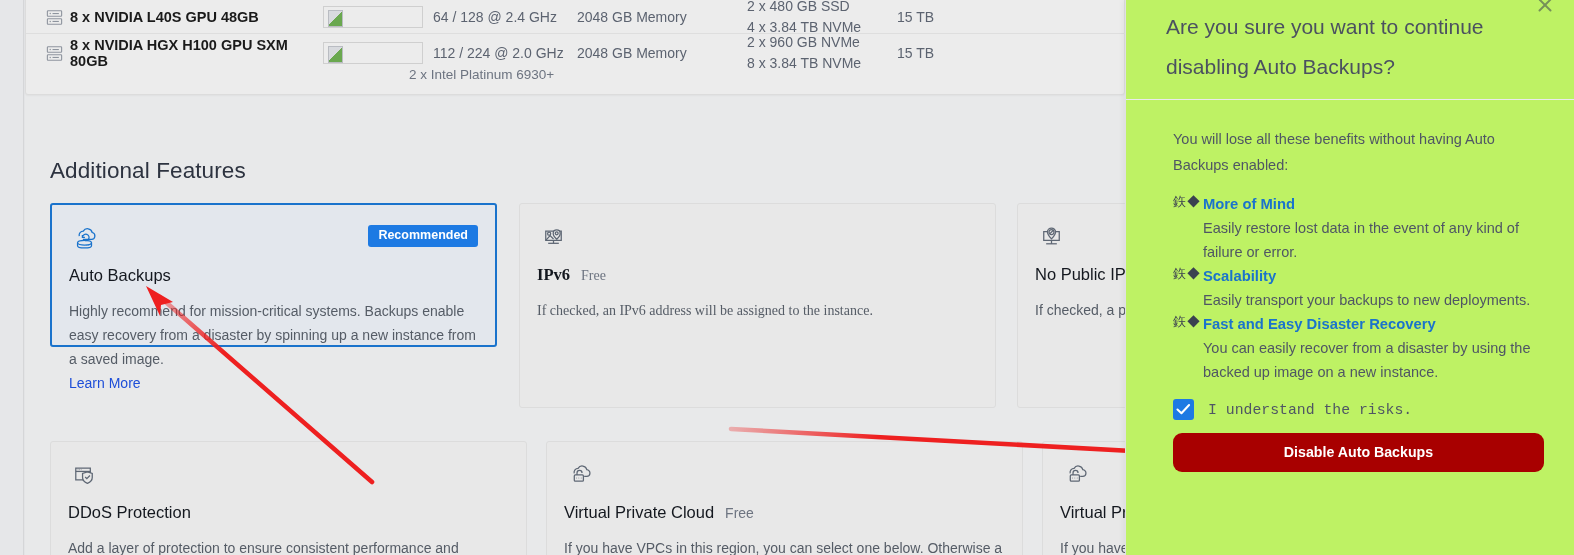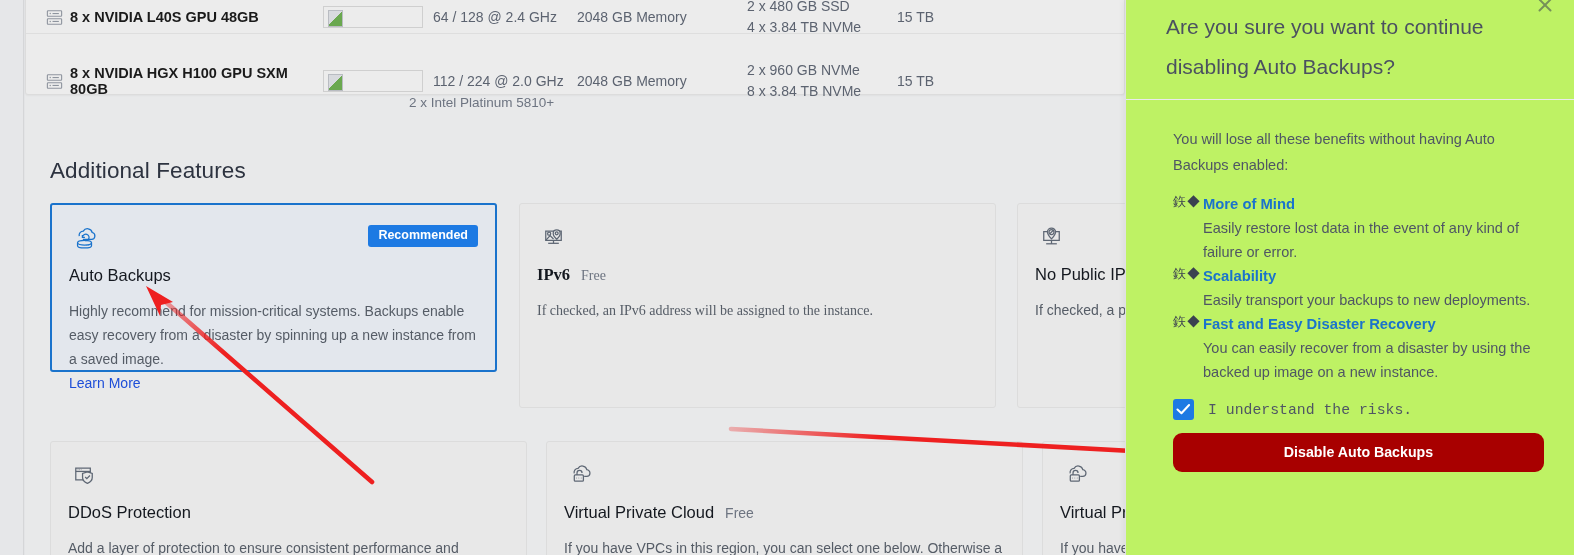--- a/index.html
+++ b/index.html
@@ -30,21 +30,21 @@
     background: #ececec;
     border: 1px solid #dcdcdc;
     border-radius: 3px;
     box-shadow: 0 1px 2px rgba(0,0,0,0.04);
   }
   .plan-row {
     position: absolute; left: 0; width: 1100px;
     display: flex; align-items: center;
   }
   .plan-row.r1 { top: 60px; height: 33px; border-bottom: 1px solid #dedede; }
-  .plan-row.r2 { top: 110px; height: 60px; }
+  .plan-row.r2 { top: 82px; height: 60px; }
 
   .col-icon { width: 44px; padding-left: 19px; flex: none; }
   .col-name { width: 253px; flex: none; font-size: 14.5px; font-weight: bold; color: #1a1a1a; }
   .col-cpu  { width: 110px; flex: none; }
   .col-ghz  { width: 144px; flex: none; font-size: 14px; color: #5c6370; }
   .col-mem  { width: 170px; flex: none; font-size: 14px; color: #5c6370; }
   .col-sto  { width: 150px; flex: none; font-size: 14px; color: #5c6370; line-height: 21px; }
   .col-band { width: 110px; flex: none; font-size: 14px; color: #5c6370; }
 
   .server-icon { width: 19px; height: 19px; display:block; }
@@ -208,35 +208,35 @@
           <rect x="3" y="13.5" width="18" height="7" rx="1"></rect>
           <circle cx="6.6" cy="7" r="0.9" fill="#8e949e" stroke="none"></circle>
           <circle cx="6.6" cy="17" r="0.9" fill="#8e949e" stroke="none"></circle>
           <line x1="9.5" y1="7" x2="17.5" y2="7"></line>
           <line x1="9.5" y1="17" x2="17.5" y2="17"></line>
         </svg>
       </div>
       <div class="col-name">8 x NVIDIA HGX H100 GPU SXM 80GB</div>
       <div class="col-cpu">
         <span class="broken-img"></span>
-        <span class="cpu-label" style="position:absolute;left:383px;margin-top:3px;">2 x Intel Platinum 5810+</span>
+        <span class="cpu-label" style="position:absolute;left:383px;margin-top:3px;">2 x Intel Platinum 6930+</span>
       </div>
       <div class="col-ghz">112 / 224 @ 2.0 GHz</div>
       <div class="col-mem">2048 GB Memory</div>
       <div class="col-sto">
         <div>2 x 960 GB NVMe</div>
         <div>8 x 3.84 TB NVMe</div>
       </div>
       <div class="col-band">15 TB</div>
     </div>
   </div>
 
   <div class="af-title">Additional Features</div>
 
-  <div class="card selected" style="left:50px; top:203px; width:447px; height:169px;">
+  <div class="card selected" style="left:50px; top:203px; width:447px; height:144px;">
     <div class="card-inner">
       <svg class="feat-icon" viewBox="0 0 32 32" fill="none" stroke="#1a73cc" stroke-width="1.3">
         <path d="M9.5 13.5a4.3 4.3 0 0 1 4.2-5.1 5 5 0 0 1 9.2 1.4 3.6 3.6 0 0 1-.6 7.1h-9"></path>
         <path d="M12.8 12.3v2.6h2.6"></path>
         <path d="M12.9 14.6a3.4 3.4 0 1 1 .9 2.6"></path>
         <ellipse cx="15" cy="20.4" rx="7.2" ry="2.4"></ellipse>
         <path d="M7.8 20.4v3c0 1.3 3.2 2.4 7.2 2.4s7.2-1.1 7.2-2.4v-3"></path>
         <circle cx="19.4" cy="23" r="0.5" fill="#1a73cc" stroke="none"></circle>
         <circle cx="17.5" cy="23.3" r="0.5" fill="#1a73cc" stroke="none"></circle>
       </svg>

